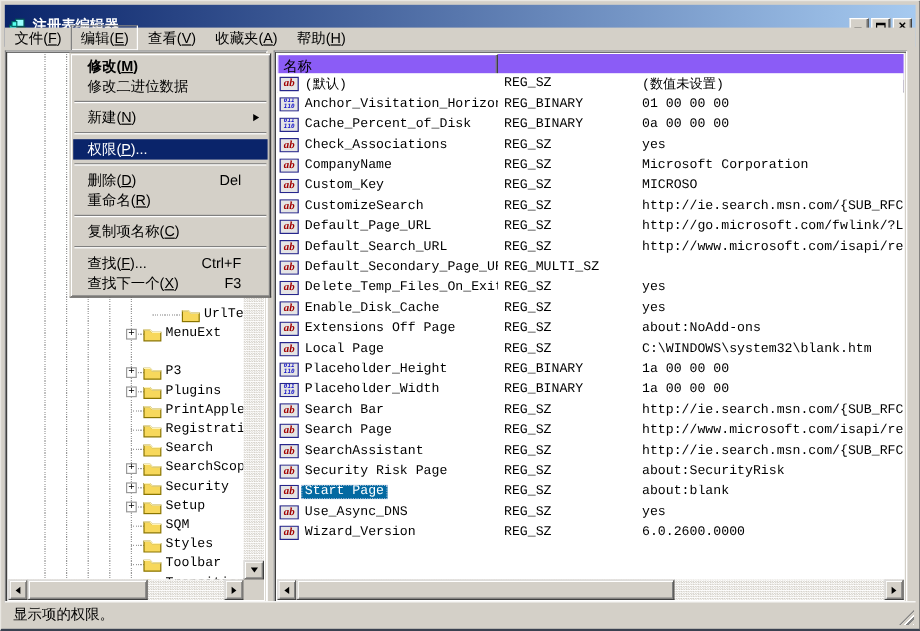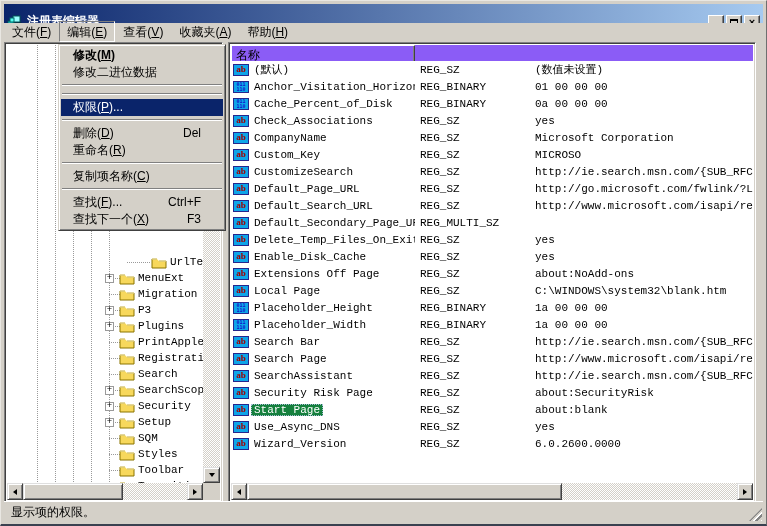--- a/index.html
+++ b/index.html
@@ -85,27 +85,27 @@
     padding:1px 0 0 4px; font-size:12px; white-space:nowrap; overflow:hidden; }
   .hc-name { width:184px; flex:none; }
   .hc-type { width:115px; flex:none; }
   .hc-data { flex:1;margin-top:21px; }
   .list-body { position:absolute; left:2px; top:18px; right:2px; bottom:19px; background:#fff; overflow:hidden;
     font-family:"Liberation Mono",monospace; font-size:11px; color:#000; }
   .lrow { display:flex; height:17px; align-items:center; white-space:nowrap; }
   .c-name { width:184px; flex:none; display:flex; align-items:center; overflow:hidden; }
   .c-type { width:115px; flex:none; padding-left:5px; overflow:hidden; }
   .c-data { flex:1; padding-left:5px; overflow:hidden; }
-  .vicon { width:16px; height:12px; margin:0 2px; flex:none; background:#0ea5e9; border:1px solid #26268c;
-    display:flex; flex-direction:column; align-items:center; justify-content:center; line-height:1; overflow:hidden; }
+  .vicon { width:16px; height:12px; margin:0 2px; flex:none; background:#e5e5e5; border:1px solid #26268c;
+    display:flex; flex-direction:column; align-items:center; justify-content:center; line-height:1; overflow:hidden;font-style:italic; }
   .vicon.str .l1 { font-family:"Liberation Serif",serif; font-weight:bold; font-size:9px; color:#a00000; }
   .vicon.bin .l1, .vicon.bin .l2 { font-family:"DejaVu Sans Mono",monospace; font-weight:bold; font-size:5px;
     color:#1414c8; letter-spacing:0; display:block; }
   .vname { padding:0 3px; }
-  .lrow.selected .vname { background:#15803d; color:#fff; outline:1px dotted #a6bcd8; outline-offset:-1px; }
+  .lrow.selected .vname { background:#0369a1; color:#fff; outline:1px dotted #a6bcd8; outline-offset:-1px; }
 
   
   .menu { position:absolute; left:57px; top:43px; width:168px; z-index:10; background:#d4d0c8; padding:2px;
     border:1px solid; border-color:#d4d0c8 #404040 #404040 #d4d0c8;
     box-shadow:inset 1px 1px 0 #fff, inset -1px -1px 0 #808080; font-size:12px; }
   .mi { position:relative; height:17px; line-height:17px; padding-left:12px; white-space:nowrap; color:#000; }
   .mi.bold { font-weight:bold; }
   .mi.hl { background:#0a246a; color:#fff; }
   .mi .sc { position:absolute; right:22px; top:0; }
   .subarrow { position:absolute; right:7px; top:5px; border-top:3px solid transparent;
@@ -172,29 +172,20 @@
     <span class="tree-label">UrlTemp</span>
   </div>
         <div class="tree-row" style="top: 225px;">
     <span class="conn"></span>
     <span class="expand">+</span>
     <svg class="folder" viewBox="0 0 16 13">
       <path d="M1 3 h5 l2 2 h7 v7 h-14 z" fill="#f7d85c" stroke="#8a7500" stroke-width="1"></path>
       <path d="M1 3 h5 l2 2 h7" fill="none" stroke="#fff3b8" stroke-width="1"></path>
     </svg>
     <span class="tree-label">MenuExt</span>
-  </div>
-        <div class="tree-row" style="top: 241px;">
-    <span class="conn"></span>
-
-    <svg class="folder" viewBox="0 0 16 13">
-      <path d="M1 3 h5 l2 2 h7 v7 h-14 z" fill="#f7d85c" stroke="#8a7500" stroke-width="1"></path>
-      <path d="M1 3 h5 l2 2 h7" fill="none" stroke="#fff3b8" stroke-width="1"></path>
-    </svg>
-    <span class="tree-label">Migration</span>
   </div>
         <div class="tree-row" style="top: 257px;">
     <span class="conn"></span>
     <span class="expand">+</span>
     <svg class="folder" viewBox="0 0 16 13">
       <path d="M1 3 h5 l2 2 h7 v7 h-14 z" fill="#f7d85c" stroke="#8a7500" stroke-width="1"></path>
       <path d="M1 3 h5 l2 2 h7" fill="none" stroke="#fff3b8" stroke-width="1"></path>
     </svg>
     <span class="tree-label">P3</span>
   </div>
@@ -567,20 +558,21 @@
       <div class="sbtn rt btn3d">
           <span class="tri t-rt"></span>
         </div>
     </div>
   </div>
 
   <div class="menu">
       <div class="mi bold"><span class="pre">修改(</span><span class="mn">M</span><span class="post">)</span></div>
       <div class="mi"><span class="pre">修改二进位数据</span><span class="mn"></span><span class="post"></span></div>
       <div class="msep"></div>
+      <div class="mi"><span class="pre">新建(</span><span class="mn">N</span><span class="post">)</span><span class="subarrow"></span></div>
       <div class="msep"></div>
       <div class="mi hl"><span class="pre">权限(</span><span class="mn">P</span><span class="post">)...</span></div>
       <div class="msep"></div>
       <div class="mi"><span class="pre">删除(</span><span class="mn">D</span><span class="post">)</span><span class="sc">Del</span></div>
       <div class="mi"><span class="pre">重命名(</span><span class="mn">R</span><span class="post">)</span></div>
       <div class="msep"></div>
       <div class="mi"><span class="pre">复制项名称(</span><span class="mn">C</span><span class="post">)</span></div>
       <div class="msep"></div>
       <div class="mi"><span class="pre">查找(</span><span class="mn">F</span><span class="post">)...</span><span class="sc">Ctrl+F</span></div>
       <div class="mi"><span class="pre">查找下一个(</span><span class="mn">X</span><span class="post">)</span><span class="sc">F3</span></div>

